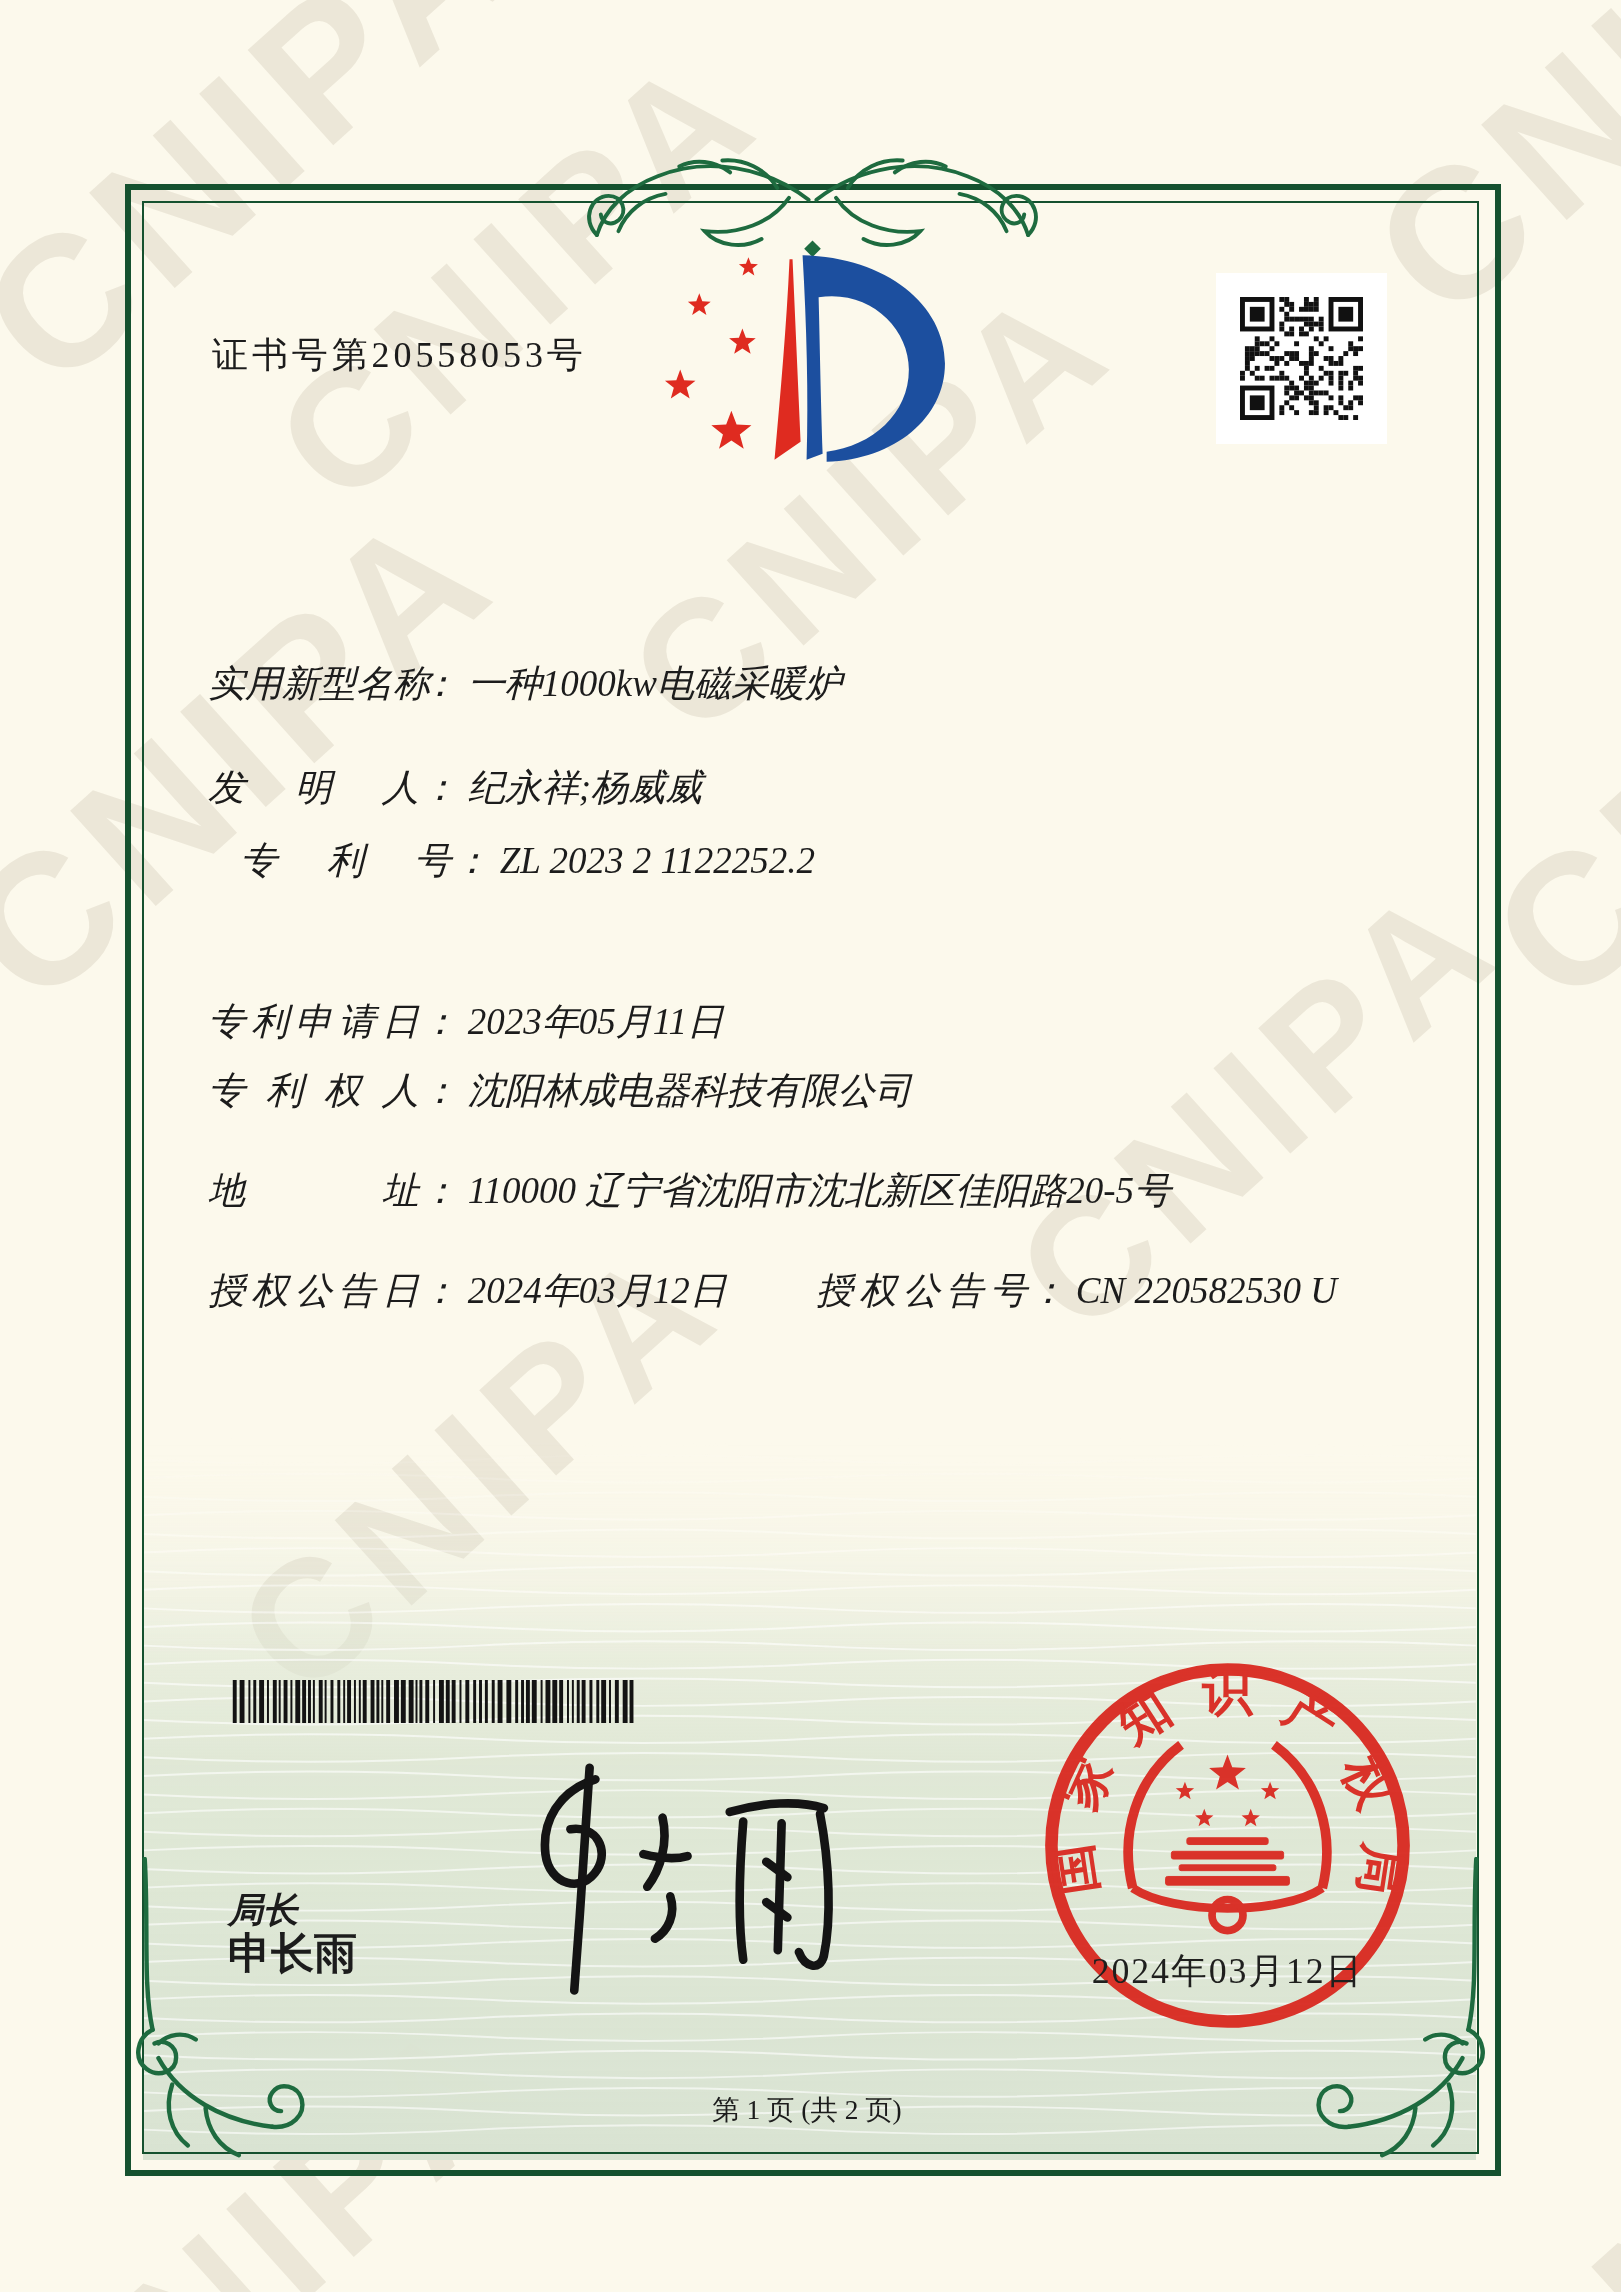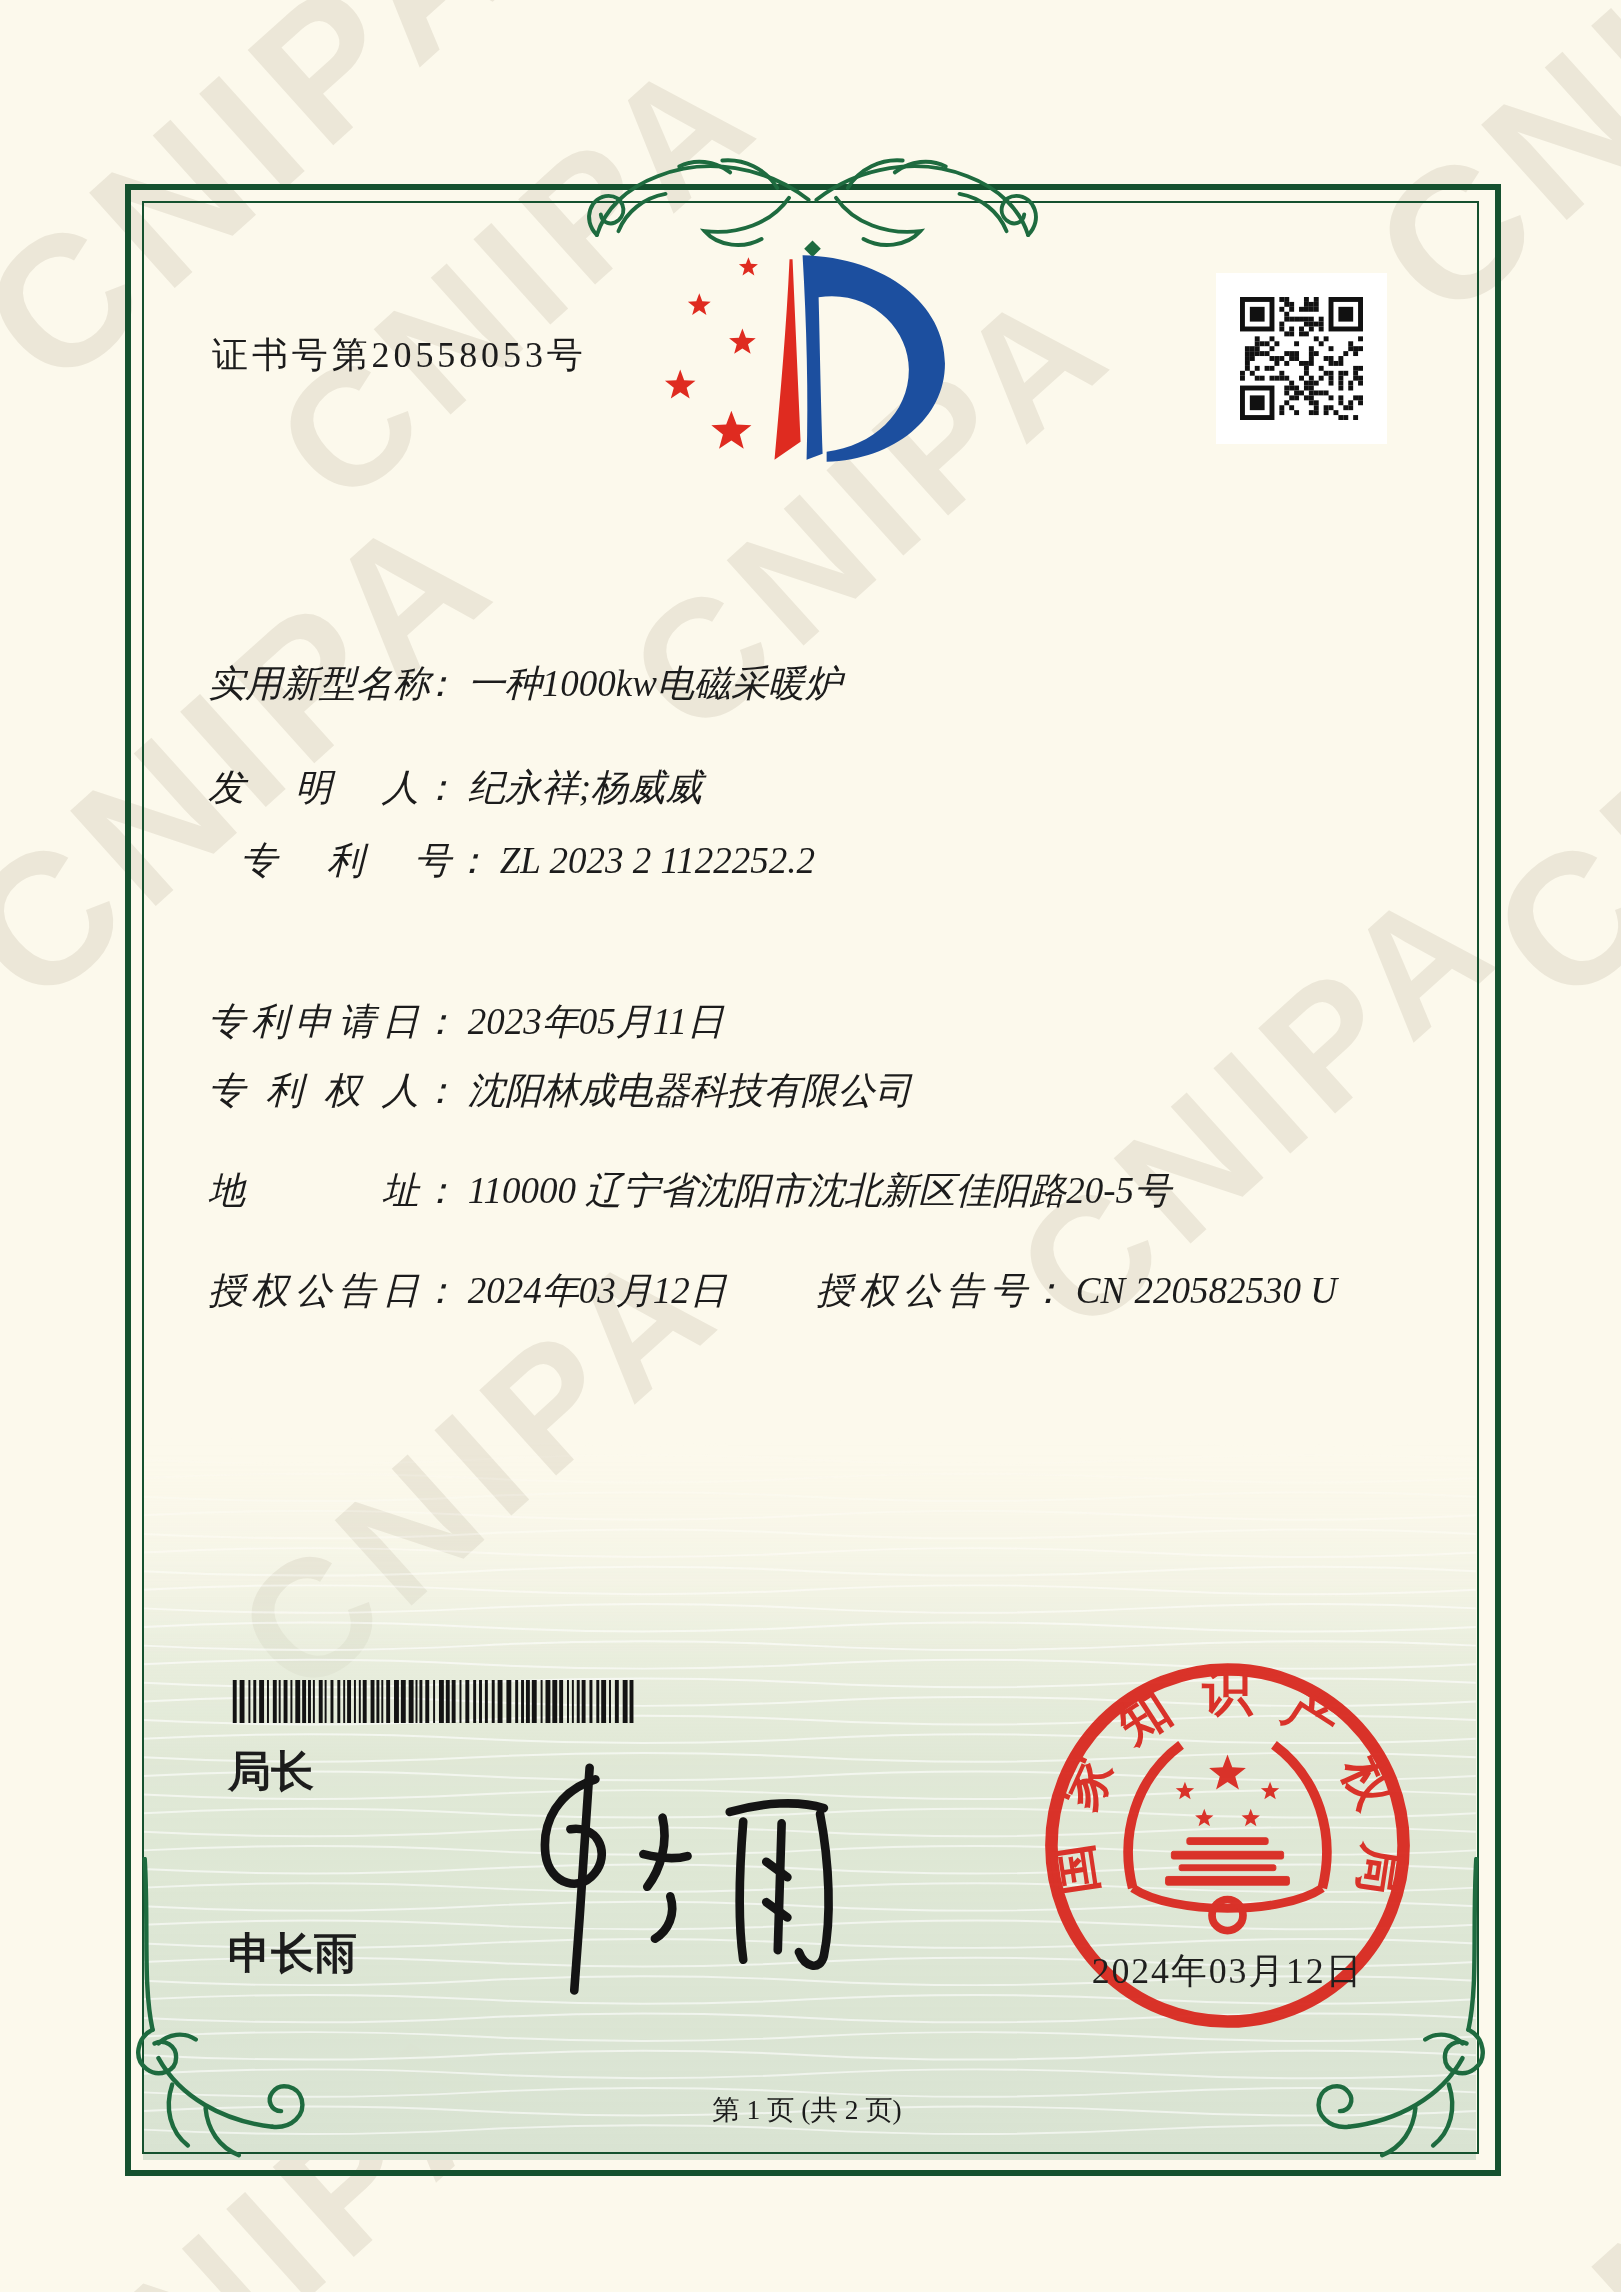--- a/index.html
+++ b/index.html
@@ -39,22 +39,22 @@
   .fgrant{top:1266px;}
   .grant-right{position:absolute;left:608px;top:0;white-space:nowrap;}
   
   .law-block{position:absolute;left:208px;top:1351px;width:1223px;z-index:4;}
   .law{margin:0 0 23.5px 0;font-size:32px;line-height:1.72;text-align:justify;text-indent:2em;
        letter-spacing:1px;}
   
   .barcode{position:absolute;left:232px;top:1680px;z-index:4;}
   .barcode rect{fill:#131313;}
   
-  .sig-title{position:absolute;left:228px;top:1743px;font-size:43px;font-weight:bold;z-index:4;
-      font-family:"Liberation Sans","DejaVu Sans",sans-serif;}
+  .sig-title{position:absolute;left:228px;top:1887px;font-size:35px;font-weight:bold;z-index:4;
+      font-family:"Liberation Sans","DejaVu Sans",sans-serif;font-style:italic;}
   .sig-name{position:absolute;left:228px;top:1925px;font-size:43px;font-weight:bold;z-index:4;
       font-family:"Liberation Sans","DejaVu Sans",sans-serif;}
   .signature{position:absolute;left:482px;top:1762px;z-index:4;}
   
   .seal{position:absolute;left:1034px;top:1652px;z-index:5;opacity:.93;}
   .seal-ring{fill:none;stroke:#d9251c;stroke-width:13px;}
   .seal-arc-text{fill:#d9251c;font-size:52px;font-weight:bold;
       font-family:"Liberation Serif","DejaVu Serif",serif;}
   .seal-date{fill:#111;font-size:37px;font-family:"Liberation Serif","DejaVu Serif",serif;letter-spacing:2px;}
   .emblem{fill:#d9251c;stroke:#d9251c;}

